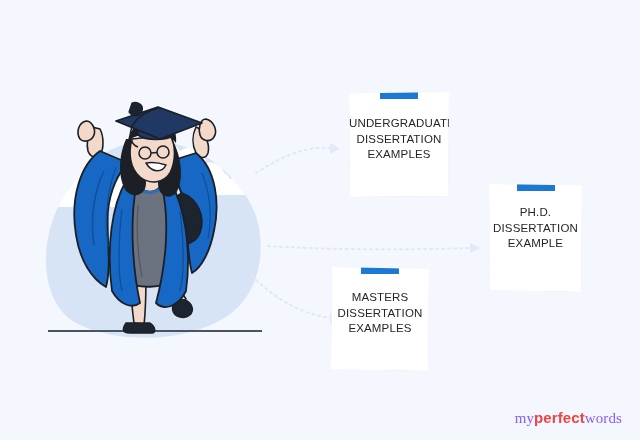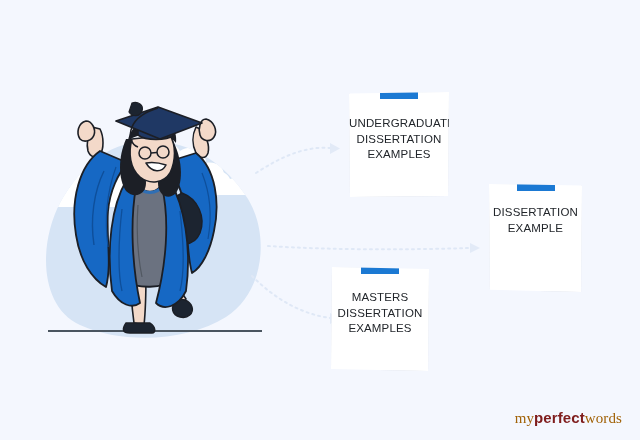--- a/index.html
+++ b/index.html
@@ -46,22 +46,22 @@
   #card-phd{left:489px;top:184px;width:93px;height:108px;
      clip-path:polygon(0% 0%,100% 1.5%,99% 100%,1% 98%);}
   #card-phd .txt{top:21px;}
 
   
   .logo{
     position:absolute;right:18px;bottom:13px;
     font-size:15px;letter-spacing:.1px;white-space:nowrap;
     font-family:"Liberation Serif","DejaVu Serif",serif;
   }
-  .logo .l-my,.logo .l-words{color:#a16207;}
-  .logo .l-perfect{color:#7f1d1d;font-weight:bold;
+  .logo .l-my,.logo .l-words{color:#8b5cf6;}
+  .logo .l-perfect{color:#ef4444;font-weight:bold;
     font-family:"Liberation Sans","DejaVu Sans",sans-serif;}
 </style>
 </head>
 <body>
 
 <div class="stage">
 
   <div class="illus">
     <svg width="260" height="250" viewBox="0 0 260 250" xmlns="http://www.w3.org/2000/svg">
 
@@ -183,20 +183,21 @@
     <div class="txt">
       <div>MASTERS</div>
       <div>DISSERTATION</div>
       <div>EXAMPLES</div>
     </div>
   </div>
 
   <div class="card" id="card-phd">
     <div class="tab"></div>
     <div class="txt">
+      <div>PH.D.</div>
       <div>DISSERTATION</div>
       <div>EXAMPLE</div>
     </div>
   </div>
 
   <div class="logo">
     <span class="l-my">my</span><span class="l-perfect">perfect</span><span class="l-words">words</span>
   </div>
 
 </div>

